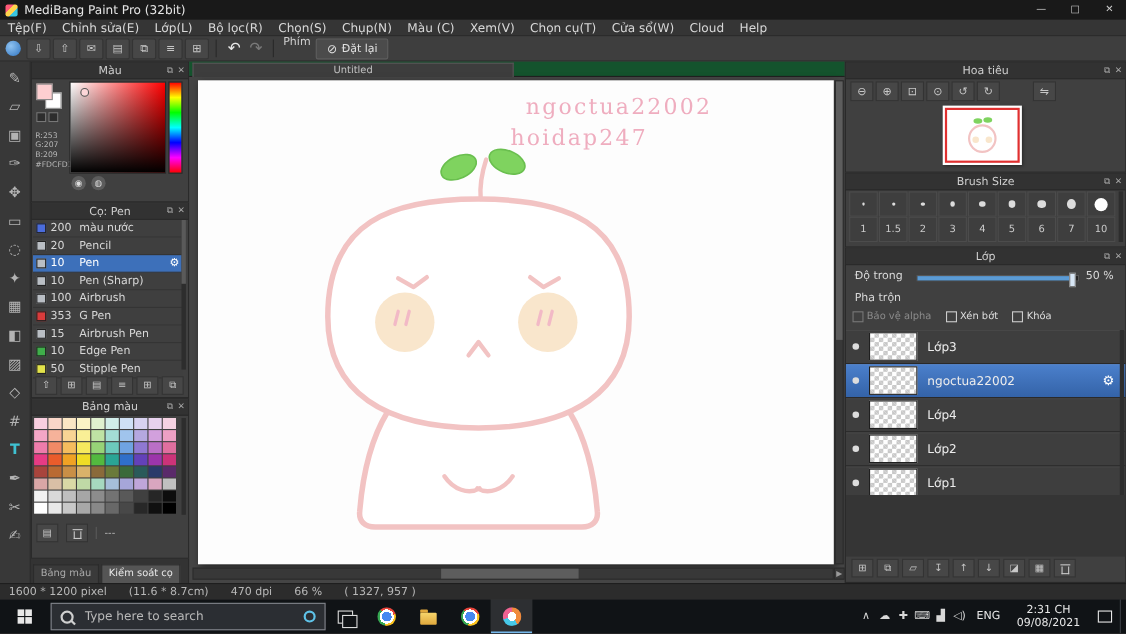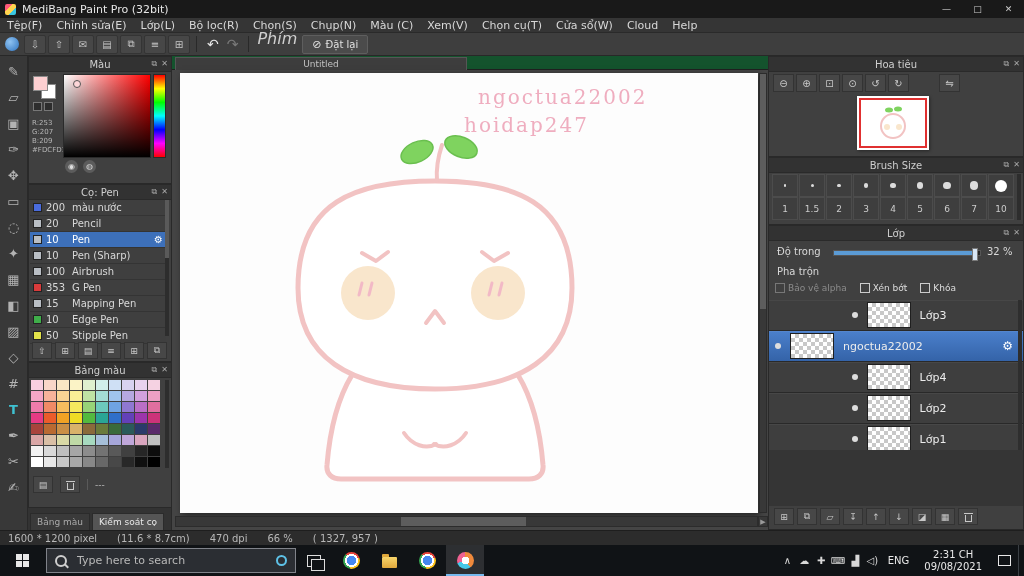--- a/index.html
+++ b/index.html
@@ -18,21 +18,21 @@
   .menu-item{padding:0 7px;font-size:11px;white-space:nowrap;}
 
   
   .toolbar{position:absolute;left:0;top:33px;width:1024px;height:23px;background:#3e3e3e;border-bottom:1px solid #282828;display:flex;align-items:center;padding-left:5px;box-sizing:border-box;}
   .tb-circle{width:14px;height:14px;border-radius:50%;background:radial-gradient(circle at 35% 35%,#8fc3f2,#2f74c0);margin-right:5px;flex:none;}
   .tb-group{display:flex;gap:2px;}
   .tb-ico{width:20px;height:17px;display:flex;align-items:center;justify-content:center;color:#c6c6c6;font-size:10px;background:#474747;border:1px solid #343434;border-radius:2px;}
   .tb-sep{width:1px;height:16px;background:#292929;margin:0 6px;}
   .tb-undo{color:#e8e8e8;font-size:14px;padding:0 4px;}
   .tb-undo.dim{opacity:.35;}
-  .tb-label{font-size:16px;color:#cfcfcf;margin:0 5px 12px 2px;font-style:italic;}
+  .tb-label{font-size:10px;color:#cfcfcf;margin:0 5px 12px 2px;}
   .tb-btn{display:flex;align-items:center;gap:4px;background:#4b4b4b;border:1px solid #5e5e5e;border-radius:2px;padding:0 9px;font-size:10px;color:#e0e0e0;height:17px;}
   .tb-btn .no-ico{font-size:11px;color:#e0e0e0;}
 
   
   .toolstrip{position:absolute;left:0;top:56px;width:28px;height:474px;background:#383838;border-right:1px solid #292929;display:flex;flex-direction:column;align-items:center;padding-top:2px;box-sizing:border-box;}
   .tool{width:24px;height:26px;display:flex;align-items:center;justify-content:center;color:#b3b3b3;font-size:13px;}
   .tool.teal{color:#3fc1d1;font-weight:bold;}
 
   
   .panel{position:absolute;background:#404040;border:1px solid #292929;box-sizing:border-box;}
@@ -121,21 +121,21 @@
   .lp-slider{position:absolute;left:64px;top:24px;width:148px;height:6px;background:#242424;border:1px solid #565656;box-sizing:border-box;}
   .lp-fillbar{width:96%;height:100%;background:#5b9bd5;}
   .lp-handle{position:absolute;right:2px;top:-3px;width:4px;height:11px;background:#d7e6f5;border:1px solid #7a7a7a;}
   .lp-select{position:absolute;left:64px;top:38px;width:184px;height:15px;background:#2c2c2c;border:1px solid #5a5a5a;font-size:10px;color:#ddd;display:flex;align-items:center;justify-content:space-between;padding:0 5px;box-sizing:border-box;}
   #lp-checks{position:absolute;left:6px;top:57px;display:flex;gap:13px;align-items:center;}
   .chk-item{font-size:9px;color:#ddd;display:flex;align-items:center;white-space:nowrap;}
   .chk-item.dim{color:#8b8b8b;}
   .cb{display:inline-block;width:8px;height:8px;border:1px solid #ccc;margin-right:3px;flex:none;}
   .dim .cb{border-color:#777;}
   #layer-list{position:absolute;left:0;top:74px;width:254px;}
-  .lrow{height:30px;display:flex;align-items:center;background:#3e3e3e;border-bottom:1px solid #292929;box-shadow:inset 0 1px 0 rgba(255,255,255,.05);justify-content:center;}
+  .lrow{height:30px;display:flex;align-items:center;background:#3e3e3e;border-bottom:1px solid #292929;box-shadow:inset 0 1px 0 rgba(255,255,255,.05);}
   .lrow.sel{background:linear-gradient(#4b80cc,#3463a8);}
   .leye{width:6px;height:6px;border-radius:50%;background:#ddd;margin-left:6px;flex:none;}
   .lthumb{width:42px;height:24px;margin-left:9px;border:1px solid #1f1f1f;flex:none;background-color:#fff;
     background-image:linear-gradient(45deg,#c8c8c8 25%,transparent 25%,transparent 75%,#c8c8c8 75%),linear-gradient(45deg,#c8c8c8 25%,transparent 25%,transparent 75%,#c8c8c8 75%);
     background-size:8px 8px;background-position:0 0,4px 4px;}
   .lname{margin-left:9px;font-size:11px;color:#ececec;white-space:nowrap;}
   .lgear{margin-left:auto;margin-right:10px;color:#fff;font-size:12px;}
   .lp-void{position:absolute;left:0;top:224px;width:254px;height:56px;background:#353535;}
   #layer-footer{position:absolute;left:5px;top:282px;display:flex;gap:3px;}
   .lscroll{position:absolute;right:1px;top:74px;width:4px;height:150px;background:#2e2e2e;}
@@ -313,21 +313,21 @@
           <span class="bname">Airbrush</span>
         </div>
         <div class="brow">
           <span class="bsw" style="background: rgb(217, 59, 59);"></span>
           <span class="bnum">353</span>
           <span class="bname">G Pen</span>
         </div>
         <div class="brow">
           <span class="bsw plain"></span>
           <span class="bnum">15</span>
-          <span class="bname">Mapping Pen</span>
+          <span class="bname">Airbrush Pen</span>
         </div>
         <div class="brow">
           <span class="bsw" style="background: rgb(63, 174, 74);"></span>
           <span class="bnum">10</span>
           <span class="bname">Edge Pen</span>
         </div>
         <div class="brow">
           <span class="bsw" style="background: rgb(227, 227, 74);"></span>
           <span class="bnum">50</span>
           <span class="bname">Stipple Pen</span>
@@ -580,21 +580,21 @@
       <span class="hicons">
           <span>⧉</span>
           <span>✕</span>
         </span>
     </div>
     <span class="lp-lab" style="left:8px;top:20px;">Độ trong</span>
     <div class="lp-slider">
       <div class="lp-fillbar"></div>
       <div class="lp-handle"></div>
     </div>
-    <span class="lp-lab" style="left:218px;top:20px;">32 %</span>
+    <span class="lp-lab" style="left:218px;top:20px;">50 %</span>
     <span class="lp-lab" style="left:8px;top:40px;">Pha trộn</span>
     <div id="lp-checks">
         <span class="chk-item dim">
           <span class="cb"></span>
           <span>Bảo vệ alpha</span>
         </span>
         <span class="chk-item">
           <span class="cb"></span>
           <span>Xén bớt</span>
         </span>

